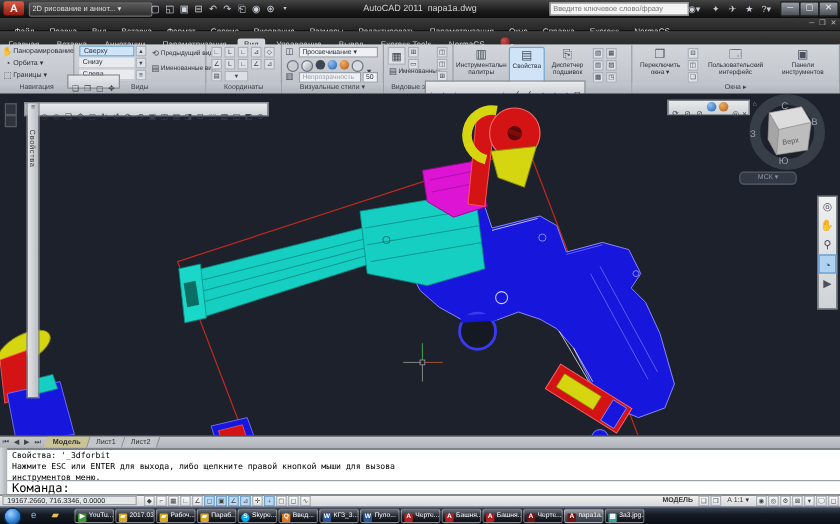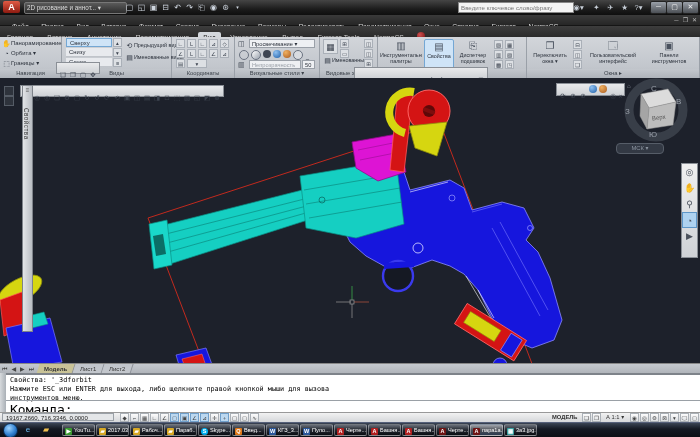--- a/index.html
+++ b/index.html
@@ -85,21 +85,21 @@
     border-top:1px solid #888;white-space:nowrap;font-size:6px;line-height:10px;color:#333}
   .ltab{display:inline-block;padding:0 6px;border-right:1px solid #8d9198;transform:skewX(-18deg);background:#c2c6cc}
   .ltab span{display:inline-block;transform:skewX(18deg)}
   .ltab.active{background:#c9c397;font-weight:bold}
   .lnav{display:inline-block;padding:0 2px;color:#444;font-size:6px}
 
   
   #cmdwin{left:0;top:373px;width:700px;height:39px;background:#fff;border-top:2px solid #7e838a;box-sizing:border-box}
   #cmdgutter{left:0;top:373px;width:6px;height:39px;background:linear-gradient(90deg,#d7dadd,#aab0b6)}
   .cmdline{position:absolute;left:10px;font-family:"DejaVu Sans Mono",monospace;font-size:6.8px;color:#000;white-space:pre}
-  #cmdprompt{left:10px;top:402px;font-family:"DejaVu Sans Mono",monospace;font-size:13px;color:#000}
+  #cmdprompt{left:10px;top:402px;font-family:"DejaVu Sans Mono",monospace;font-size:10px;color:#000}
   #cmddiv{left:6px;top:400px;width:694px;height:1px;background:#9aa0a6}
 
   
   #statusbar{left:0;top:412px;width:700px;height:10px;background:linear-gradient(#f2f2f2,#d2d4d7);border-top:1px solid #999}
   #coords{left:2px;top:413px;width:112px;height:8px;background:#e4e6e8;border:1px solid #9aa0a6;
     font-size:6px;line-height:8px;color:#222;padding-left:3px;box-sizing:border-box}
   .stbtn{position:absolute;top:413px;width:9px;height:9px;border:1px solid #aab0b6;background:linear-gradient(#fdfdfd,#dcdee1);
     font-size:5.5px;line-height:8px;text-align:center;color:#444;box-sizing:border-box}
   .stbtn.on{background:#bcd8f0;border-color:#6f9fca}
   .strt{position:absolute;top:413px;font-size:5.8px;line-height:9px;color:#333;white-space:nowrap}
@@ -128,20 +128,23 @@
   <div class="abs qat" style="left:124px">▢</div>
   <div class="abs qat" style="left:136px">◱</div>
   <div class="abs qat" style="left:148px">▣</div>
   <div class="abs qat" style="left:160px">⊟</div>
   <div class="abs qat" style="left:172px">↶</div>
   <div class="abs qat" style="left:184px">↷</div>
   <div class="abs qat" style="left:196px">⎗</div>
   <div class="abs qat" style="left:208px">◉</div>
   <div class="abs qat" style="left:220px">⊛</div>
   <div class="abs qat" style="left:232px;font-size:5px">▾</div>
+  <div id="apptitle" class="abs">
+    <span>AutoCAD 2011</span>&nbsp;&nbsp;<span>пара1а.dwg</span>
+  </div>
   <div id="infocenter" class="abs">
     <div id="searchbox" class="abs">Введите ключевое слово/фразу</div>
     <div class="abs icico" style="left:114px">◉▾</div>
     <div class="abs icico" style="left:132px">✦</div>
     <div class="abs icico" style="left:146px">✈</div>
     <div class="abs icico" style="left:160px">★</div>
     <div class="abs icico" style="left:174px">?▾</div>
   </div>
   <div class="abs winbtn" style="left:650px">─</div>
   <div class="abs winbtn" style="left:666px">▢</div>

